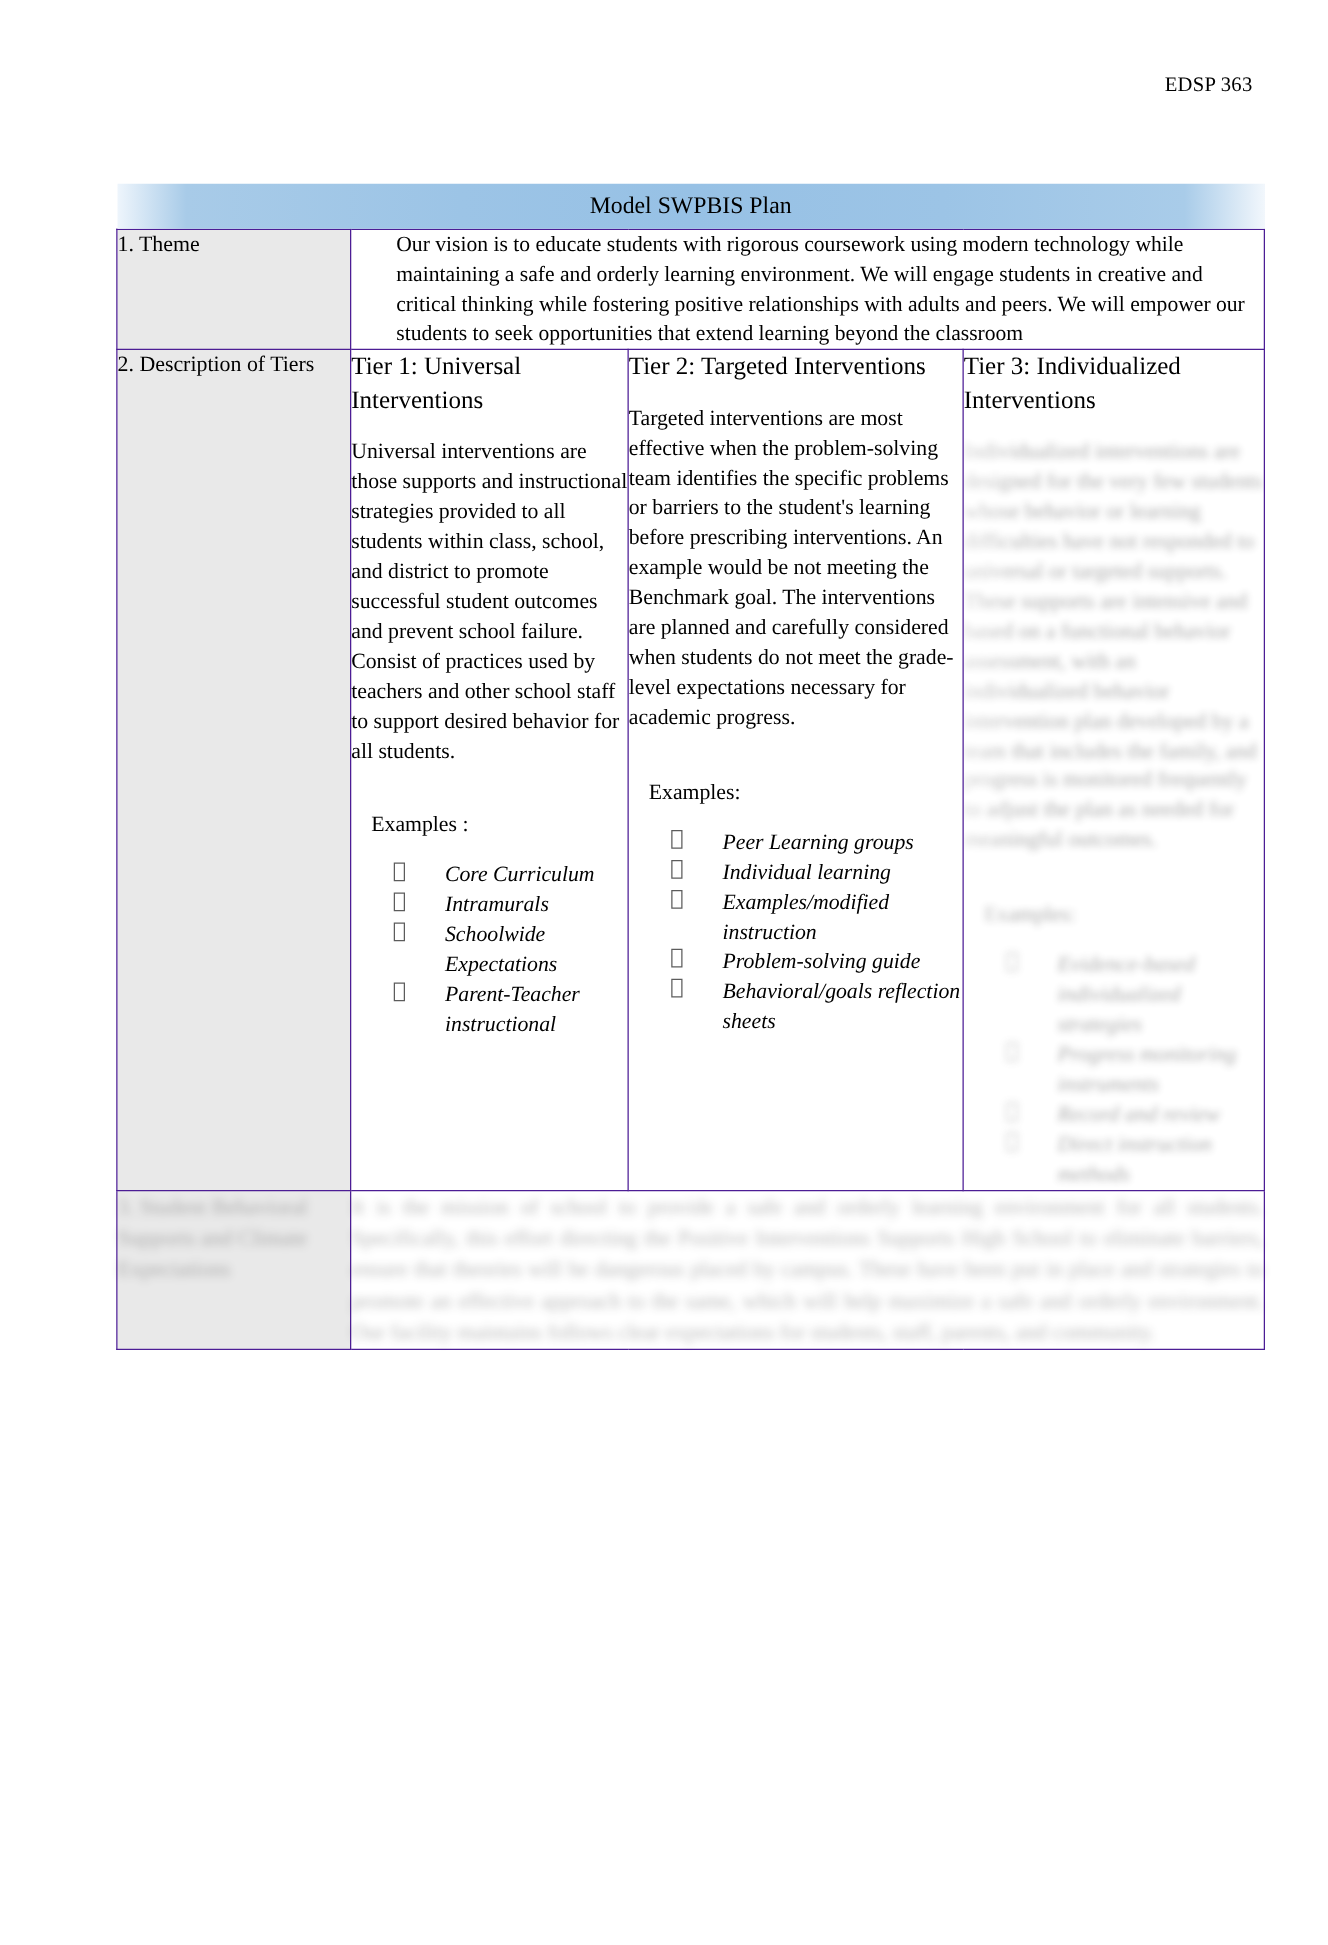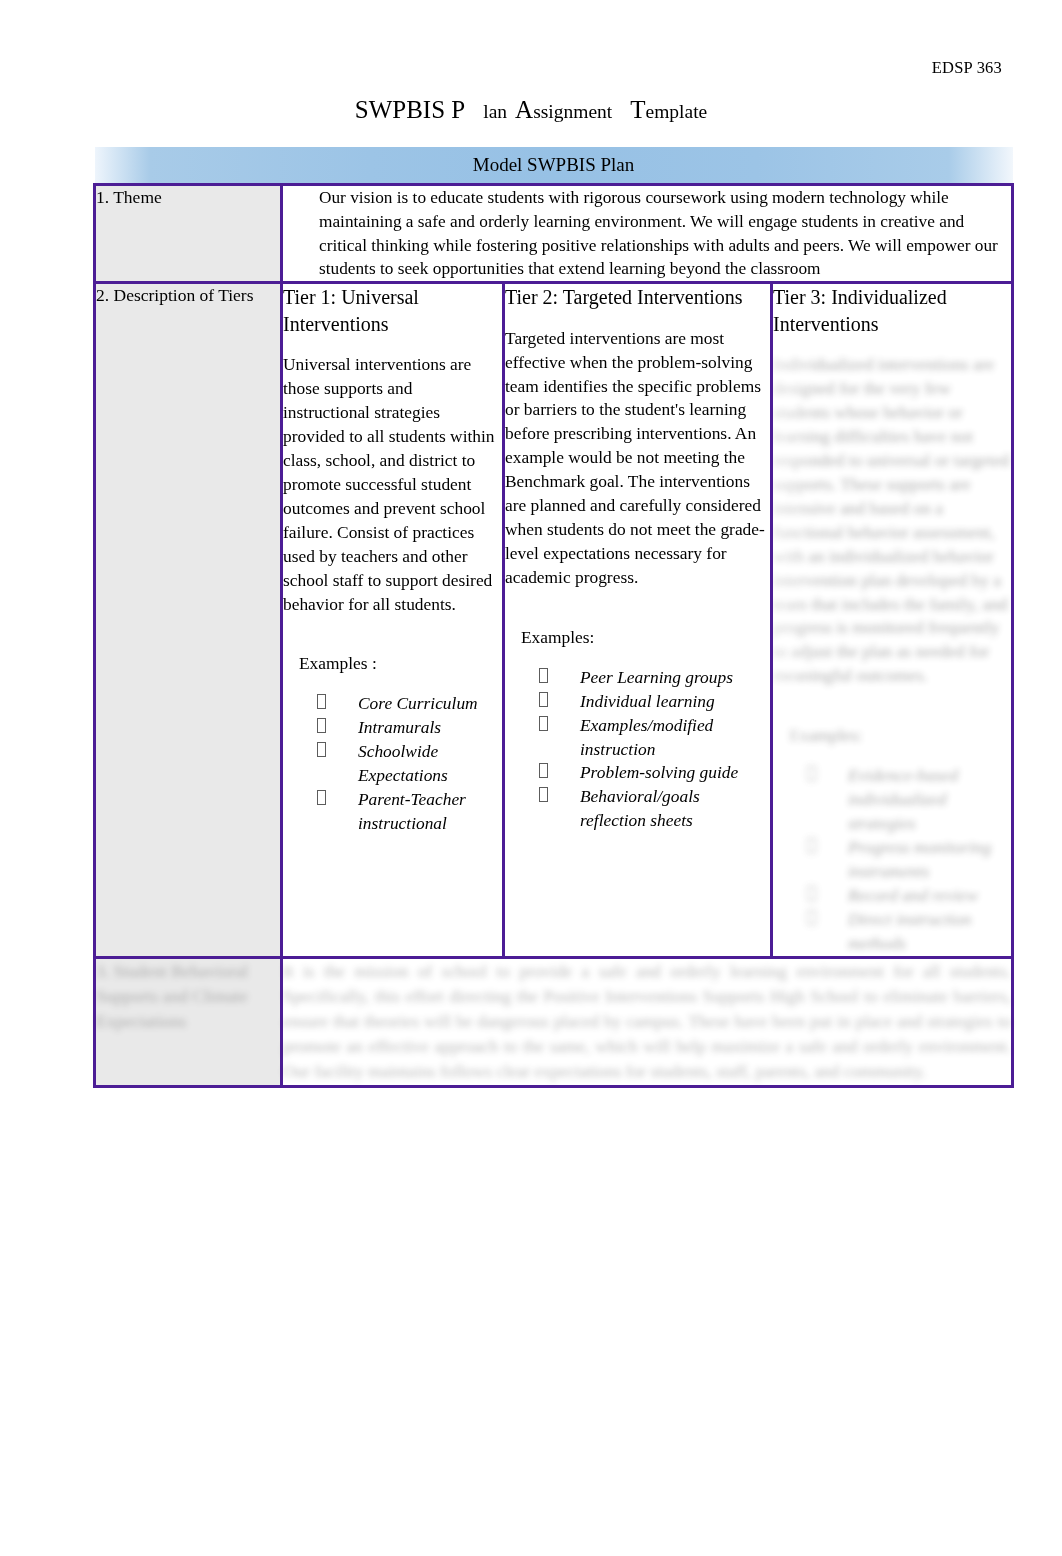--- a/index.html
+++ b/index.html
@@ -60,21 +60,21 @@
     position: absolute;
     left: 93px;
     top: 147px;
     width: 918px;
     border-collapse: collapse;
     table-layout: fixed;
   }
   .tbl td {
     vertical-align: top;
     padding: 0;
-    border: 3px solid #4c1d95;
+    border: 1px solid #4c1d95;
   }
 
   
   .banner-cell {
     height: 24px;
     padding: 0 !important;
     border: none !important;
     position: relative;
     margin-top: 24px;
   }
@@ -191,23 +191,20 @@
   }
   .lastrow-body p { margin: 0; }
 </style>
 </head>
 <body>
 
 <div class="page">
 
   <div class="running-header">EDSP 363</div>
 
-  <div class="doc-title">
-    <span class="seg cap">SWPBIS P</span><span class="gapw"></span><span class="seg sc">lan</span><span class="gapn"></span><span class="seg cap">A</span><span class="seg sc">ssignment</span><span class="gapw"></span><span class="seg cap">T</span><span class="seg sc">emplate</span>
-  </div>
 
   <table class="tbl">
     <colgroup>
       <col class="c-label">
       <col class="c-t1">
       <col class="c-t2">
       <col class="c-t3">
     </colgroup>
 
     <tbody>

